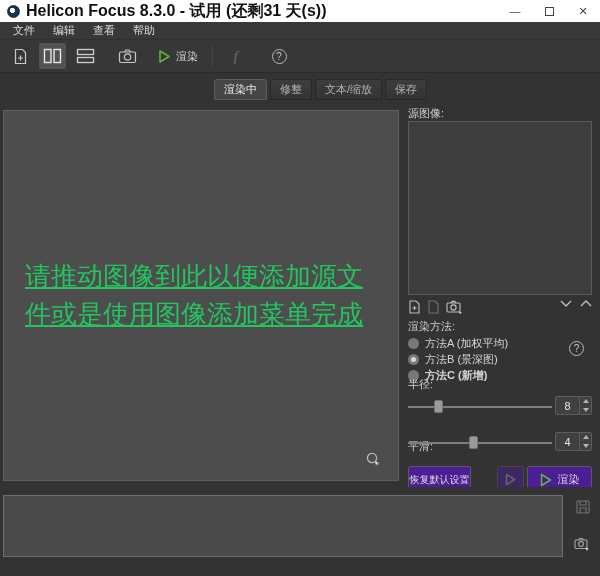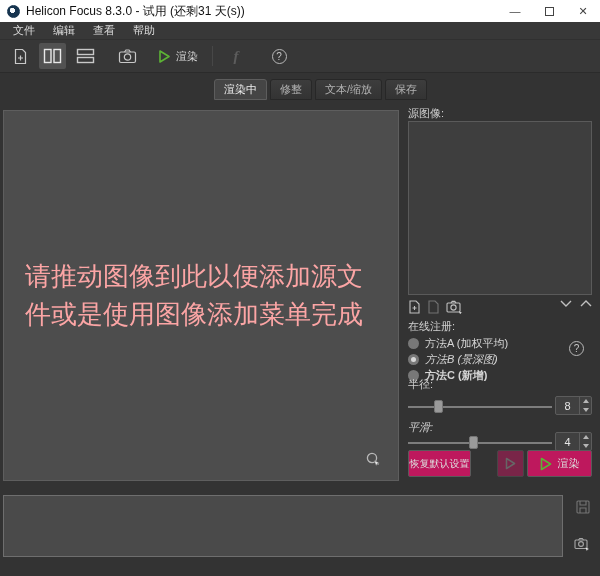--- a/index.html
+++ b/index.html
@@ -12,21 +12,21 @@
   
   .titlebar {
     position:absolute; left:0; top:0; width:600px; height:22px;
     background:#ffffff; color:#000; display:flex; align-items:center;
   }
   .app-icon {
     width:13px; height:13px; border-radius:50%;
     background:radial-gradient(circle at 40% 40%, #f5f8fb 0 28%, #16344f 30%);
     border:1.5px solid #16344f; margin:0 6px 0 7px; flex:none;
   }
-  .titlebar .title { font-size:12px; color:#111; }
+  .titlebar .title { font-size:16px; color:#111;font-weight:bold; }
   .win-controls { margin-left:auto; display:flex; height:100%; }
   .win-btn {
     width:34px; height:100%; display:flex; align-items:center; justify-content:center;
     color:#444; font-size:11px; cursor:default;
   }
   .win-btn .maxbox { width:9px; height:9px; border:1px solid #444; display:block; }
   
   .menubar {
     position:absolute; left:0; top:22px; width:600px; height:18px;
     background:#383838; display:flex; align-items:center; padding-left:4px;
@@ -63,21 +63,21 @@
     border-radius:3px 3px 0 0; color:#b2b2b2; font-size:11px;
   }
   .tab.active { background:#454545; border-color:#5d5d5d; color:#efefef; }
   
   .canvas {
     position:absolute; left:3px; top:110px; width:396px; height:371px;
     background:#4d4d4d; border:1px solid #5e5e5e;
     display:flex; align-items:center; justify-content:center;
   }
   .canvas-hint {
-    width:352px; font-size:26px; line-height:1.45; color:#fca5a5; text-align:left;
+    width:352px; font-size:26px; line-height:1.45; color:#22c55e; text-align:left;text-decoration:underline;
   }
   .canvas-zoom { position:absolute; right:16px; bottom:12px; }
   
   .rpanel { position:absolute; left:400px; top:103px; width:200px; height:384px; }
   .rlabel { position:absolute; left:8px; font-size:11px; color:#cfcfcf; }
   .src-box {
     position:absolute; left:8px; top:18px; width:184px; height:174px;
     background:#3e3e3e; border:1px solid #5a5a5a;
   }
   .src-icons { position:absolute; left:8px; top:197px; height:14px; display:flex; align-items:center; }
@@ -101,22 +101,22 @@
   .spinbox {
     position:absolute; right:0; top:-3px; width:37px; height:19px;
     background:#404040; border:1px solid #5c5c5c; border-radius:2px; display:flex;
   }
   .spin-val { flex:1; display:flex; align-items:center; justify-content:center; font-size:11px; color:#e6e6e6; }
   .spin-btns { width:12px; display:flex; flex-direction:column; border-left:1px solid #5c5c5c; }
   .spin-up,.spin-dn { flex:1; display:flex; align-items:center; justify-content:center; }
   .spin-up::after { content:""; border-left:3px solid transparent; border-right:3px solid transparent; border-bottom:4px solid #b5b5b5; }
   .spin-dn::after { content:""; border-left:3px solid transparent; border-right:3px solid transparent; border-top:4px solid #b5b5b5; }
   .btn {
-    background:#be185d; border:1px solid #5a5a5a; border-radius:2px; color:#dcdcdc;
-    display:flex; align-items:center; justify-content:center; font-size:10px;
+    background:#4c1d95; border:1px solid #5a5a5a; border-radius:2px; color:#dcdcdc;
+    display:flex; align-items:center; justify-content:center; font-size:10px;margin-top:16px;
   }
   .rp-reset { position:absolute; left:8px; top:347px; width:63px; height:27px; }
   .rp-play-gray { position:absolute; left:97px; top:347px; width:27px; height:27px; opacity:.5; }
   .rp-render { position:absolute; left:127px; top:347px; width:65px; height:27px; font-size:11px; }
   .rp-render .lbl { margin-left:6px; }
   
   .bpanel { position:absolute; left:0; top:487px; width:600px; height:89px; background:#333333; }
   .b-box {
     position:absolute; left:3px; top:8px; width:560px; height:62px;
     background:#4a4a4a; border:1px solid #6e6e6e;
@@ -251,27 +251,27 @@
             <path d="M1 1l5 5 5-5"></path>
           </svg>
       </span>
       <span class="ic">
         <svg width="12" height="7" viewBox="0 0 12 7" fill="none" stroke="#c0c0c0" stroke-width="1.4">
             <path d="M1 6l5-5 5 5"></path>
           </svg>
       </span>
     </div>
 
-    <span class="rlabel" style="top:216px;">在线注册:</span>
+    <span class="rlabel" style="top:216px;">渲染方法:</span>
 
     <div class="radio-row" style="top:233px;">
       <span class="radio"></span>
       <span class="txt">方法A (加权平均)</span>
     </div>
-    <div class="radio-row" style="top:249px;font-style:italic;">
+    <div class="radio-row" style="top:249px;">
       <span class="radio sel"></span>
       <span class="txt">方法B (景深图)</span>
     </div>
     <div class="radio-row" style="top:265px;font-weight:bold;">
       <span class="radio"></span>
       <span class="txt">方法C (新增)</span>
     </div>
     <span class="help-circle rp-help">?</span>
 
     <span class="rlabel" style="top:274px;">半径:</span>
@@ -280,21 +280,21 @@
       <div class="handle" style="left:14%;"></div>
       <div class="spinbox">
         <span class="spin-val">8</span>
         <span class="spin-btns">
           <span class="spin-up"></span>
           <span class="spin-dn"></span>
         </span>
       </div>
     </div>
 
-    <span class="rlabel" style="top:317px;font-style:italic;">平滑:</span>
+    <span class="rlabel" style="top:336px;">平滑:</span>
     <div class="slider-row" style="top:332px;">
       <div class="track"></div>
       <div class="handle" style="left:33%;"></div>
       <div class="spinbox">
         <span class="spin-val">4</span>
         <span class="spin-btns">
           <span class="spin-up"></span>
           <span class="spin-dn"></span>
         </span>
       </div>

